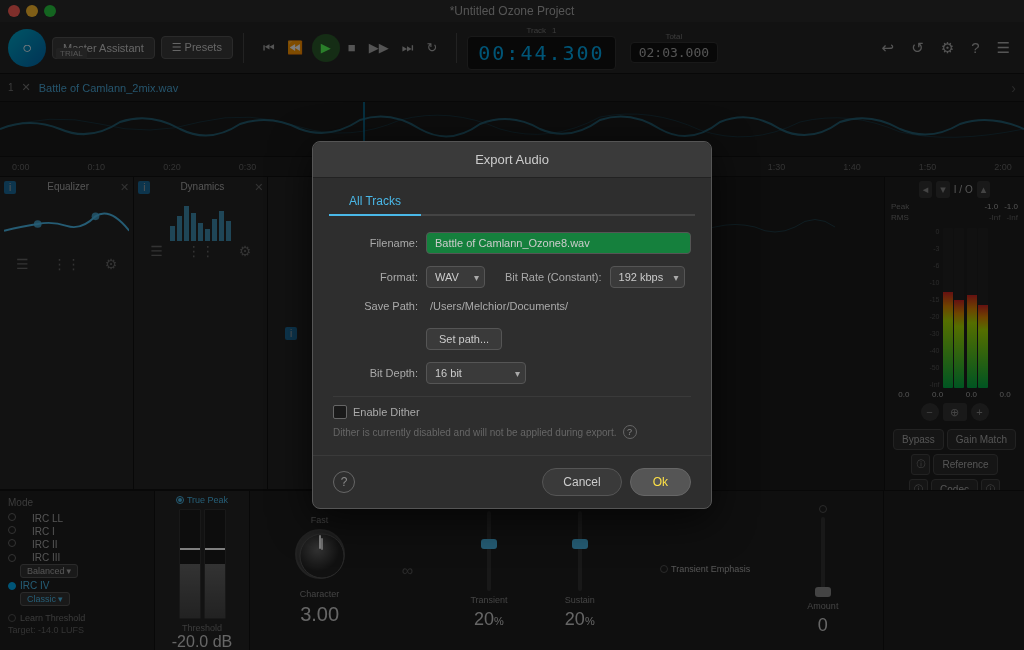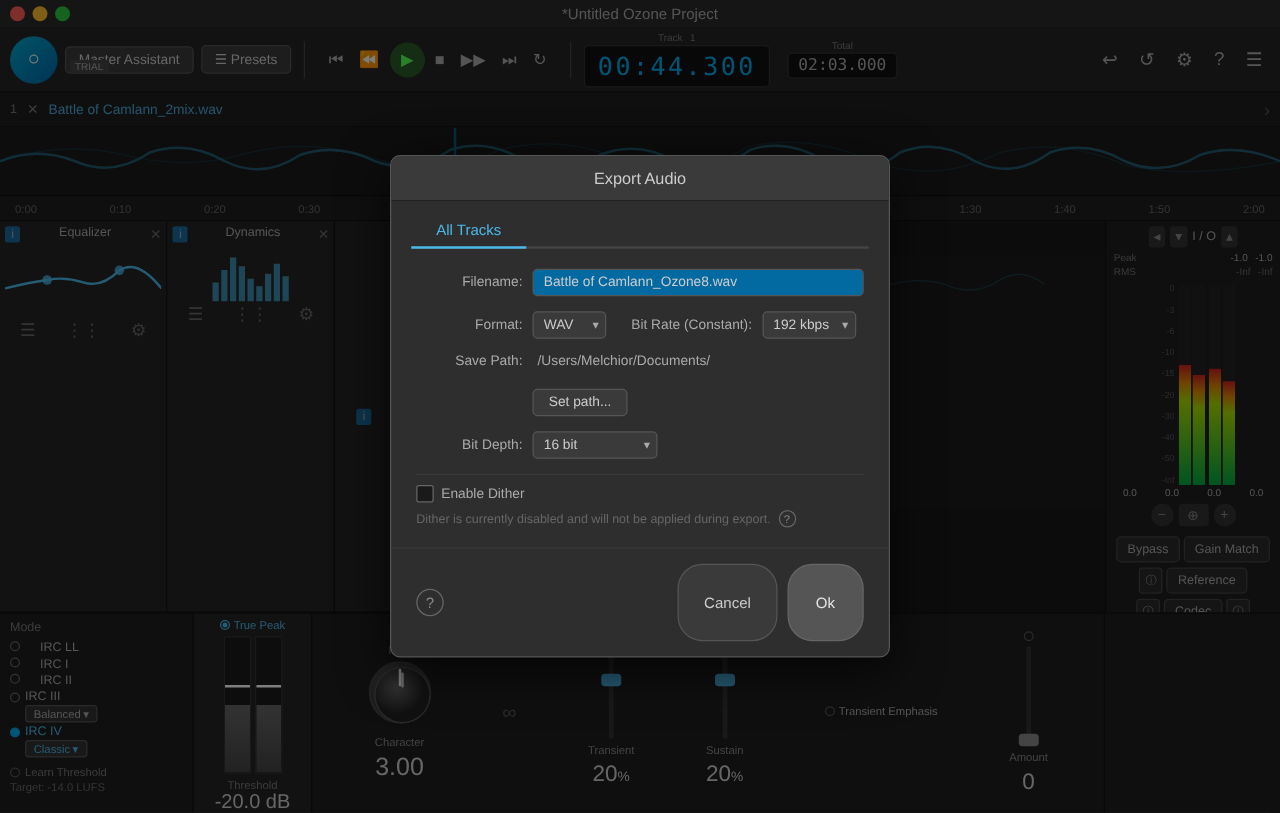--- a/index.html
+++ b/index.html
@@ -261,21 +261,21 @@
     }
     .form-label {
       width: 85px;
       font-size: 11px;
       color: #aaa;
       text-align: right;
       flex-shrink: 0;
     }
     .form-input {
       flex: 1;
-      background: #0369a1;
+      background: #15803d;
       border: 1px solid #555;
       border-radius: 4px;
       color: #ccc;
       padding: 4px 8px;
       font-size: 11px;
       outline: none;
     }
 
     .form-select {
       background: #3a3a3a;
@@ -378,22 +378,22 @@
       color: #ccc;
       padding: 6px 20px;
       font-size: 12px;
       cursor: pointer;
     }
 
     .ok-btn {
       background: #555;
       border: 1px solid #666;
       border-radius: 20px;
-      color: #e5e5e5;
-      padding: 23px 22px;
+      color: #fde047;
+      padding: 6px 22px;
       font-size: 12px;
       cursor: pointer;
     }
 
     .knob-circle {
       width: 44px;
       height: 44px;
       border-radius: 50%;
       background: radial-gradient(circle at 40% 35%, #555, #222);
       border: 2px solid #444;
@@ -690,21 +690,21 @@
     </div>
     <div class="mode-option">
       <div class="radio-dot"></div>
       <span>IRC I</span>
     </div>
     <div class="mode-option">
       <div class="radio-dot"></div>
       <span>IRC II</span>
     </div>
     <div class="mode-option" style="flex-direction:column; align-items:flex-start; gap:1px;">
-      <div style="display:flex; align-items:center; gap:4px;">
+      <div style="display:flex; align-items:center; gap:16px;">
         <div class="radio-dot"></div>
         <span>IRC III</span>
       </div>
       <div style="margin-left:12px; background:#333; border:1px solid #555; border-radius:3px; padding:1px 6px; font-size:9px; color:#aaa; cursor:pointer; display:flex; align-items:center; gap:2px;text-align:right;">
         <span>Balanced</span>
         <span>▾</span>
       </div>
     </div>
     <div class="mode-option" style="flex-direction:column; align-items:flex-start; gap:1px;">
       <div style="display:flex; align-items:center; gap:4px;">

